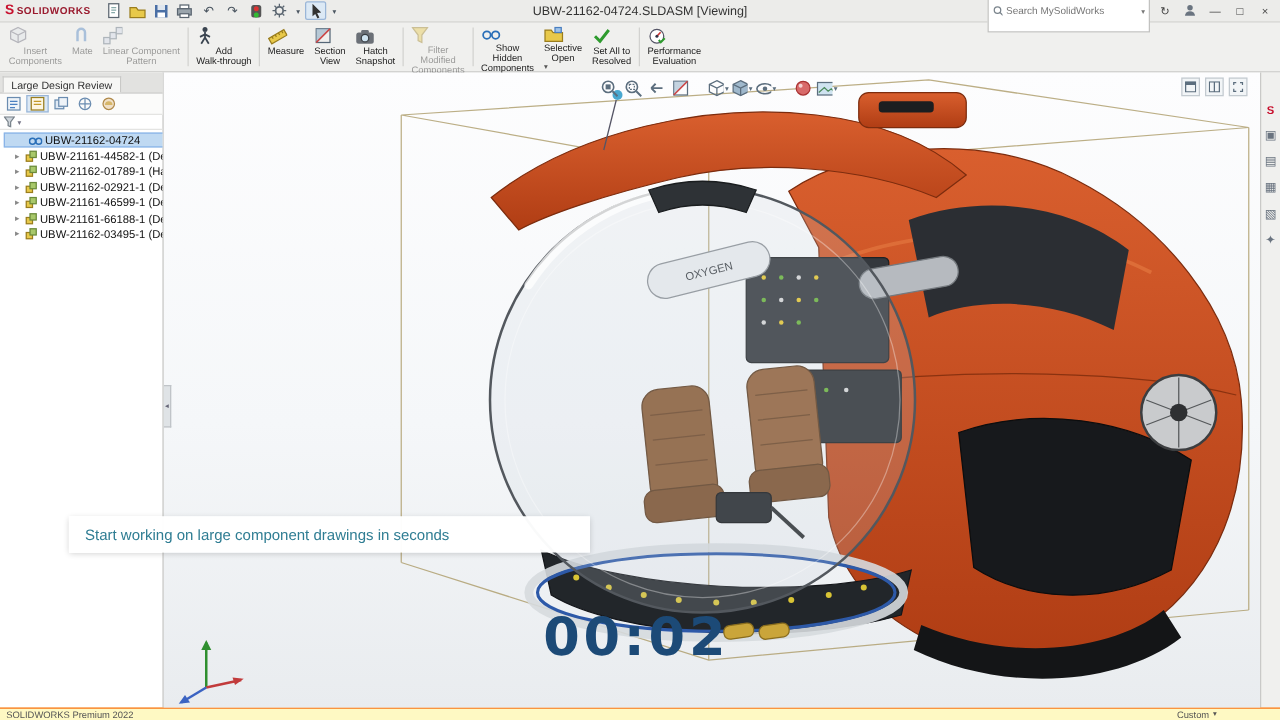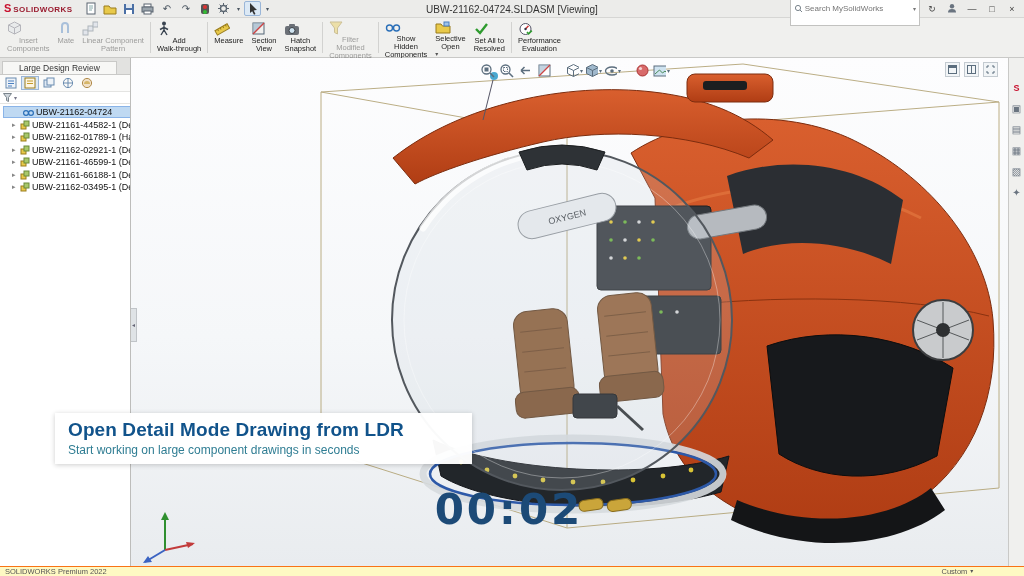--- a/index.html
+++ b/index.html
@@ -26,21 +26,21 @@
   .rbtn .ricon { height:15px; display:flex; align-items:center; justify-content:center; margin-bottom:1px; }
   .rbtn .lbl { font-size:7.5px; line-height:1.08; text-align:center; color:#222; white-space:pre-line; }
   .rbtn .dd { font-size:6px; color:#555; line-height:1; }
   .rbtn.disabled { opacity:.42; }
   .rsep { width:1px; background:#d2d2d0; margin:3px 2px; }
 
   
   .main { flex:1; display:flex; min-height:0; }
   .leftcol { width:131px; flex:0 0 auto; background:#fff; border-right:1px solid #bdbdbb; display:flex; flex-direction:column; }
   .doctab-row { height:17px; background:#e2e2e0; display:flex; align-items:flex-end; border-bottom:1px solid #c9c9c7; }
-  .doctab { background:#f7f7f5; border:1px solid #c9c9c7; border-bottom:none; margin-left:2px; padding:1px 16px; font-size:8.5px; color:#333; white-space:nowrap; }
+  .doctab { background:#f7f7f5; border:1px solid #c9c9c7; border-bottom:none; margin-left:2px; padding:1px 6px; font-size:8.5px; color:#333; white-space:nowrap; }
   .panel-toolbar { height:17px; display:flex; align-items:center; gap:1px; padding:1px 2px; background:#fbfbfa; border-bottom:1px solid #e4e4e2; }
   .ptab { width:18px; height:14px; display:flex; align-items:center; justify-content:center; }
   .ptab.active { border:1px solid #9ab6d8; background:#dce9f5; }
   .filter-row { height:12px; display:flex; align-items:center; gap:2px; padding:0 3px; border-bottom:1px solid #e4e4e2; color:#778; }
   .tree { flex:1; padding-top:2px; font-size:9px; color:#111; overflow:hidden; }
   .trow { display:flex; align-items:center; height:12.5px; gap:2px; padding-left:12px; white-space:nowrap; }
   .trow .arrow { font-size:7px; color:#888; width:6px; flex:0 0 auto; }
   .trow svg { flex:0 0 auto; }
   .trow.root { padding-left:3px; }
   .trow.root .sel { background:#bfd9f2; border:1px solid #8ab4e8; padding:0 19px; display:flex; align-items:center; gap:2px; height:12px; }
@@ -619,21 +619,20 @@
       <span class="rsi brand">S</span>
       <span class="rsi">▣</span>
       <span class="rsi">▤</span>
       <span class="rsi">▦</span>
       <span class="rsi">▧</span>
       <span class="rsi">✦</span>
     </div>
   </div>
 
   <div class="caption">
-    <div class="cap-title">Open Detail Mode Drawing from LDR</div>
     <div class="cap-sub">Start working on large component drawings in seconds</div>
   </div>
 
   <div class="statusbar">
     <span>SOLIDWORKS Premium 2022</span>
     <div class="sb-right">
       <span class="sb-edit">Editing Assembly</span>
       <span class="sb-custom">
         <span>Custom</span>
         <span style="font-size:6px;">▾</span>

